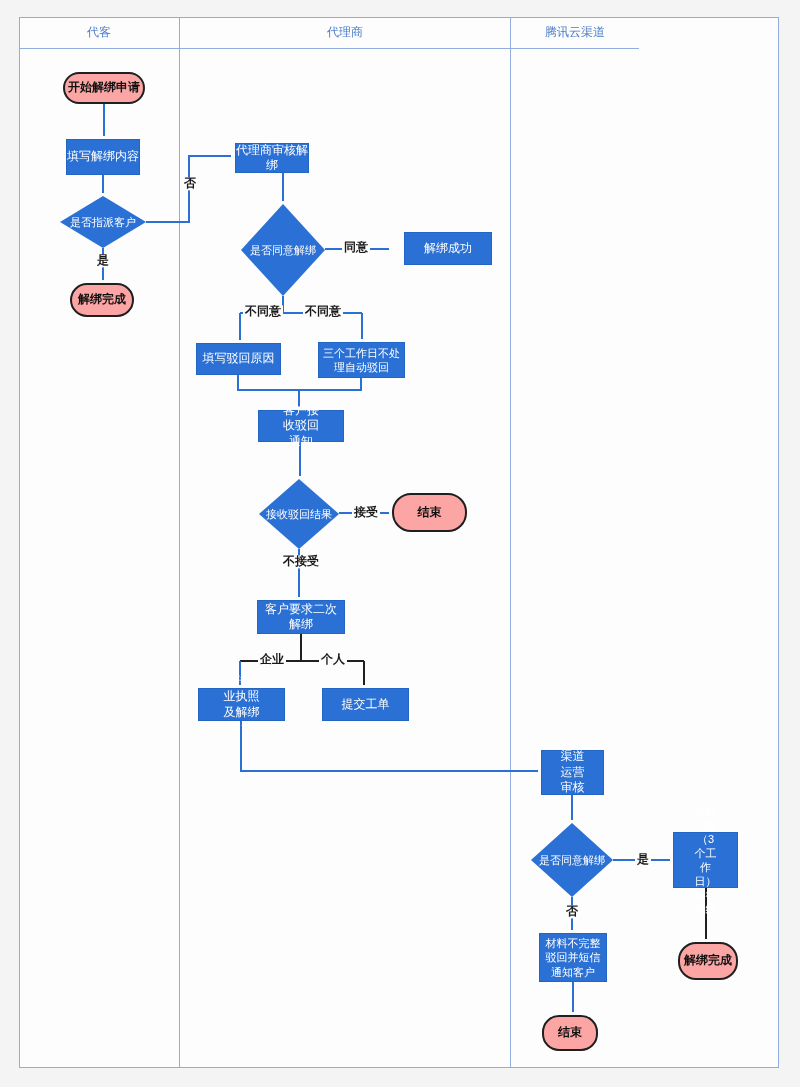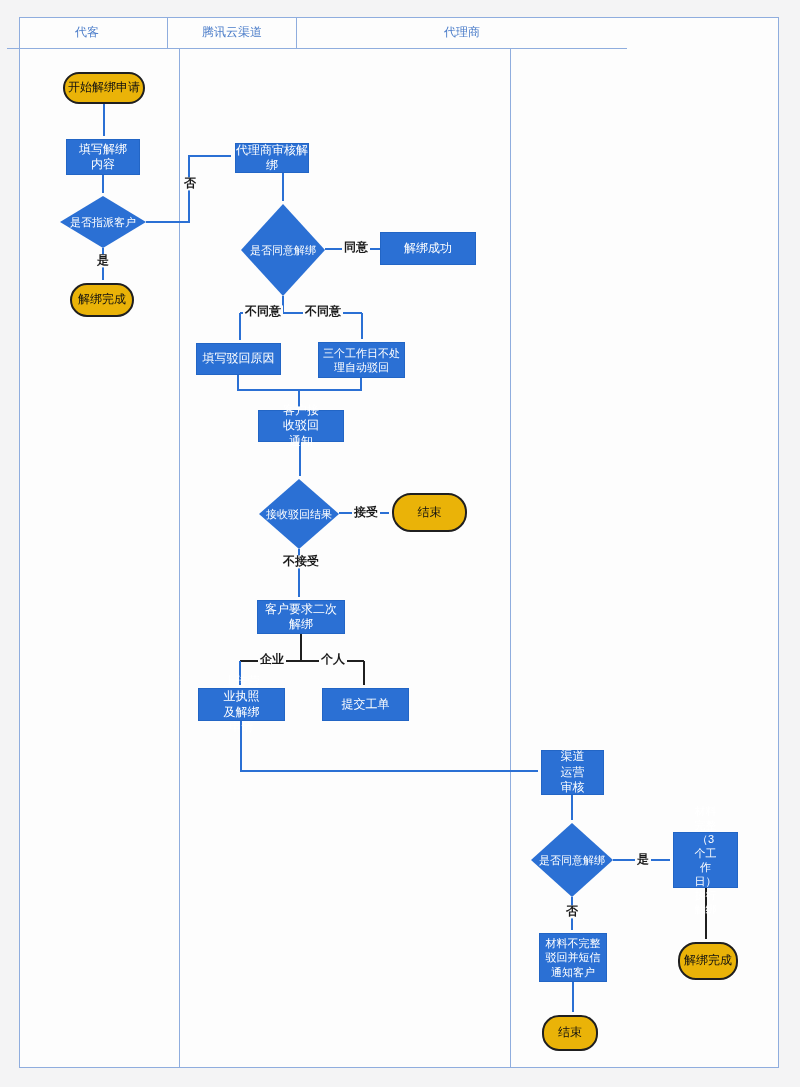--- a/index.html
+++ b/index.html
@@ -6,53 +6,53 @@
     --node-blue:#2b70d4; --node-border:#2265c5; --connector-blue:#2b70d4;
     --connector-black:#1f1f1f; --lane-border:#8fadde; --lane-title:#4a7cc9;
     --canvas-bg:#f4f4f5; --frame-bg:#fdfdfd; --terminal-border:#1f1f1f; --node-text:#ffffff;
   }
   *{box-sizing:border-box;margin:0;padding:0}
   html,body{width:800px;height:1087px;background:var(--canvas-bg);
     font-family:"Liberation Sans", sans-serif;}
   #canvas{position:relative;width:800px;height:1087px;overflow:hidden}
   #frame{position:absolute;left:19px;top:17px;width:760px;height:1051px;
     border:1px solid var(--lane-border);background:var(--frame-bg)}
-  .lane-header{position:absolute;left:7px;top:17px;width:620px;height:32px;
+  .lane-header{position:absolute;left:19px;top:17px;width:620px;height:32px;
     display:flex;border-bottom:1px solid var(--lane-border)}
   .lane-cell{display:flex;align-items:center;justify-content:center;
     color:var(--lane-title);font-size:12px}
   .lane-cell+.lane-cell{border-left:1px solid var(--lane-border)}
   .lc1{width:160px}.lc2{width:331px}.lc3{flex:1}
   .lane-div{position:absolute;top:49px;width:1px;height:1019px;background:var(--lane-border)}
   svg.edges{position:absolute;left:0;top:0;width:800px;height:1087px;z-index:1;pointer-events:none}
   svg.edges path{fill:none;stroke-width:2}
   .eb{stroke:var(--connector-blue)}
   .ek{stroke:var(--connector-black)}
   .ab{fill:var(--connector-blue)} .ak{fill:var(--connector-black)}
   .node{position:absolute;z-index:2;display:flex;align-items:center;justify-content:center;
     text-align:center;font-size:12px;line-height:1.28}
   .proc{background:var(--node-blue);border:1px solid var(--node-border);color:var(--node-text)}
-  .term{background:#eab308;border:2px solid var(--terminal-border);color:#111;font-weight:400}
+  .term{background:#fca5a5;border:2px solid var(--terminal-border);color:#111;font-weight:700}
   .diamond{z-index:2;background:var(--node-blue);color:var(--node-text);
     clip-path:polygon(50% 0,100% 50%,50% 100%,0 50%);font-size:11px}
   .elabel{position:absolute;z-index:3;transform:translate(-50%,-50%);
     font-size:12px;font-weight:700;color:#1a1a1a;background:var(--frame-bg);
     padding:0 2px;white-space:nowrap;line-height:1.1}
   .f11{font-size:11px}
 </style>
 </head>
 <body>
 
 <div id="canvas">
   <div id="frame"></div>
 
   <div class="lane-header">
     <div class="lane-cell lc1">代客</div>
+    <div class="lane-cell lc2">代理商</div>
     <div class="lane-cell lc3">腾讯云渠道</div>
-    <div class="lane-cell lc2">代理商</div>
   </div>
   <div class="lane-div" style="left:179px"></div>
   <div class="lane-div" style="left:510px"></div>
 
   <svg class="edges" viewBox="0 0 800 1087">
     <defs>
       <marker id="mb" viewBox="0 0 10 10" refX="8" refY="5" markerWidth="9" markerHeight="9" orient="auto" markerUnits="userSpaceOnUse">
           <path class="ab" d="M0 0 L10 5 L0 10 Z"></path>
         </marker>
       <marker id="mk" viewBox="0 0 10 10" refX="8" refY="5" markerWidth="9" markerHeight="9" orient="auto" markerUnits="userSpaceOnUse">
@@ -78,27 +78,27 @@
     <path class="ek" d="M364 661 V685" marker-end="url(#mk)"></path>
     <path class="eb" d="M241 721 V771 H538" marker-end="url(#mb)"></path>
     <path class="eb" d="M572 795 V820" marker-end="url(#mb)"></path>
     <path class="eb" d="M613 860 H670" marker-end="url(#mb)"></path>
     <path class="ek" d="M706 888 V939" marker-end="url(#mk)"></path>
     <path class="eb" d="M572 897 V930" marker-end="url(#mb)"></path>
     <path class="eb" d="M573 982 V1012" marker-end="url(#mb)"></path>
   </svg>
 
   <div class="node term" style="left:63px;top:72px;width:82px;height:32px;border-radius:16px">开始解绑申请</div>
-  <div class="node proc" style="left:66px;top:139px;width:74px;height:36px;padding:0 8px">填写解绑内容</div>
+  <div class="node proc" style="left:66px;top:139px;width:74px;height:36px;padding:0 0">填写解绑内容</div>
   <div class="node diamond" style="left:60px;top:196px;width:86px;height:52px">是否指派客户</div>
   <div class="node term" style="left:70px;top:283px;width:64px;height:34px;border-radius:17px">解绑完成</div>
 
   <div class="node proc" style="left:235px;top:143px;width:74px;height:30px">代理商审核解绑</div>
   <div class="node diamond" style="left:241px;top:204px;width:84px;height:92px">是否同意解绑</div>
-  <div class="node proc" style="left:380px;top:232px;width:96px;height:33px">解绑成功</div>
+  <div class="node proc" style="left:404px;top:232px;width:88px;height:33px">解绑成功</div>
   <div class="node proc" style="left:196px;top:343px;width:85px;height:32px">填写驳回原因</div>
   <div class="node proc f11" style="left:318px;top:342px;width:87px;height:36px;padding:0 3px">三个工作日不处理自动驳回</div>
   <div class="node proc" style="left:258px;top:410px;width:86px;height:32px;padding:0 20px">客户接收驳回通知</div>
   <div class="node diamond" style="left:259px;top:479px;width:80px;height:70px">接收驳回结果</div>
   <div class="node term" style="left:392px;top:493px;width:75px;height:39px;border-radius:19px">结束</div>
   <div class="node proc" style="left:257px;top:600px;width:88px;height:34px;padding:4px 6px">客户要求二次解绑</div>
   <div class="node proc" style="left:198px;top:688px;width:87px;height:33px;padding:0 19px">上传营业执照及解绑申请</div>
   <div class="node proc" style="left:322px;top:688px;width:87px;height:33px">提交工单</div>
 
   <div class="node proc" style="left:541px;top:750px;width:63px;height:45px;padding:0 14px">渠道运营审核</div>

